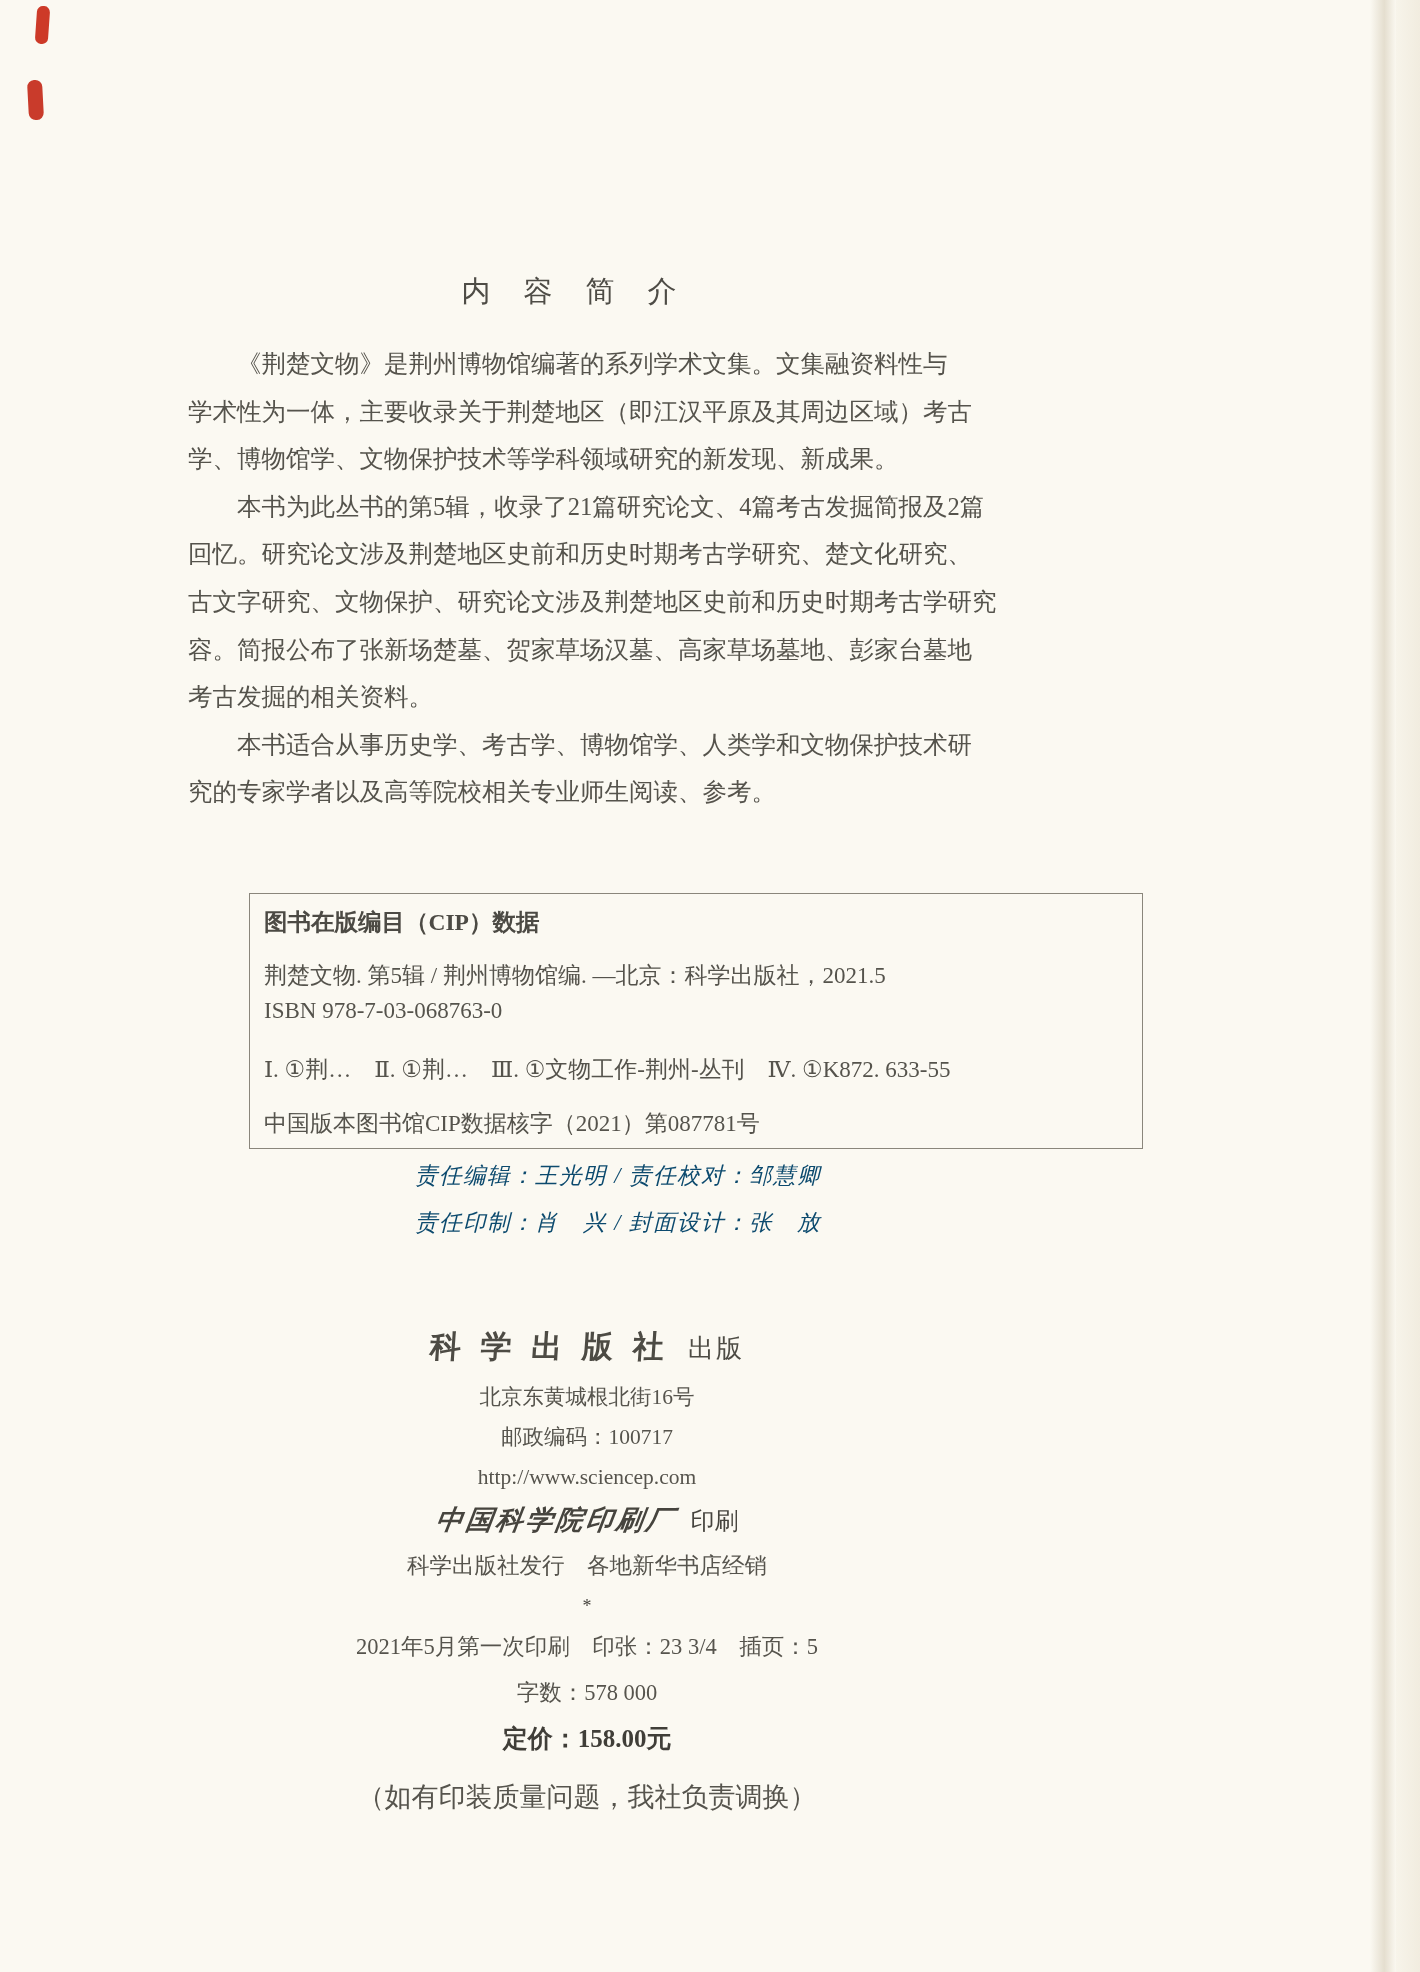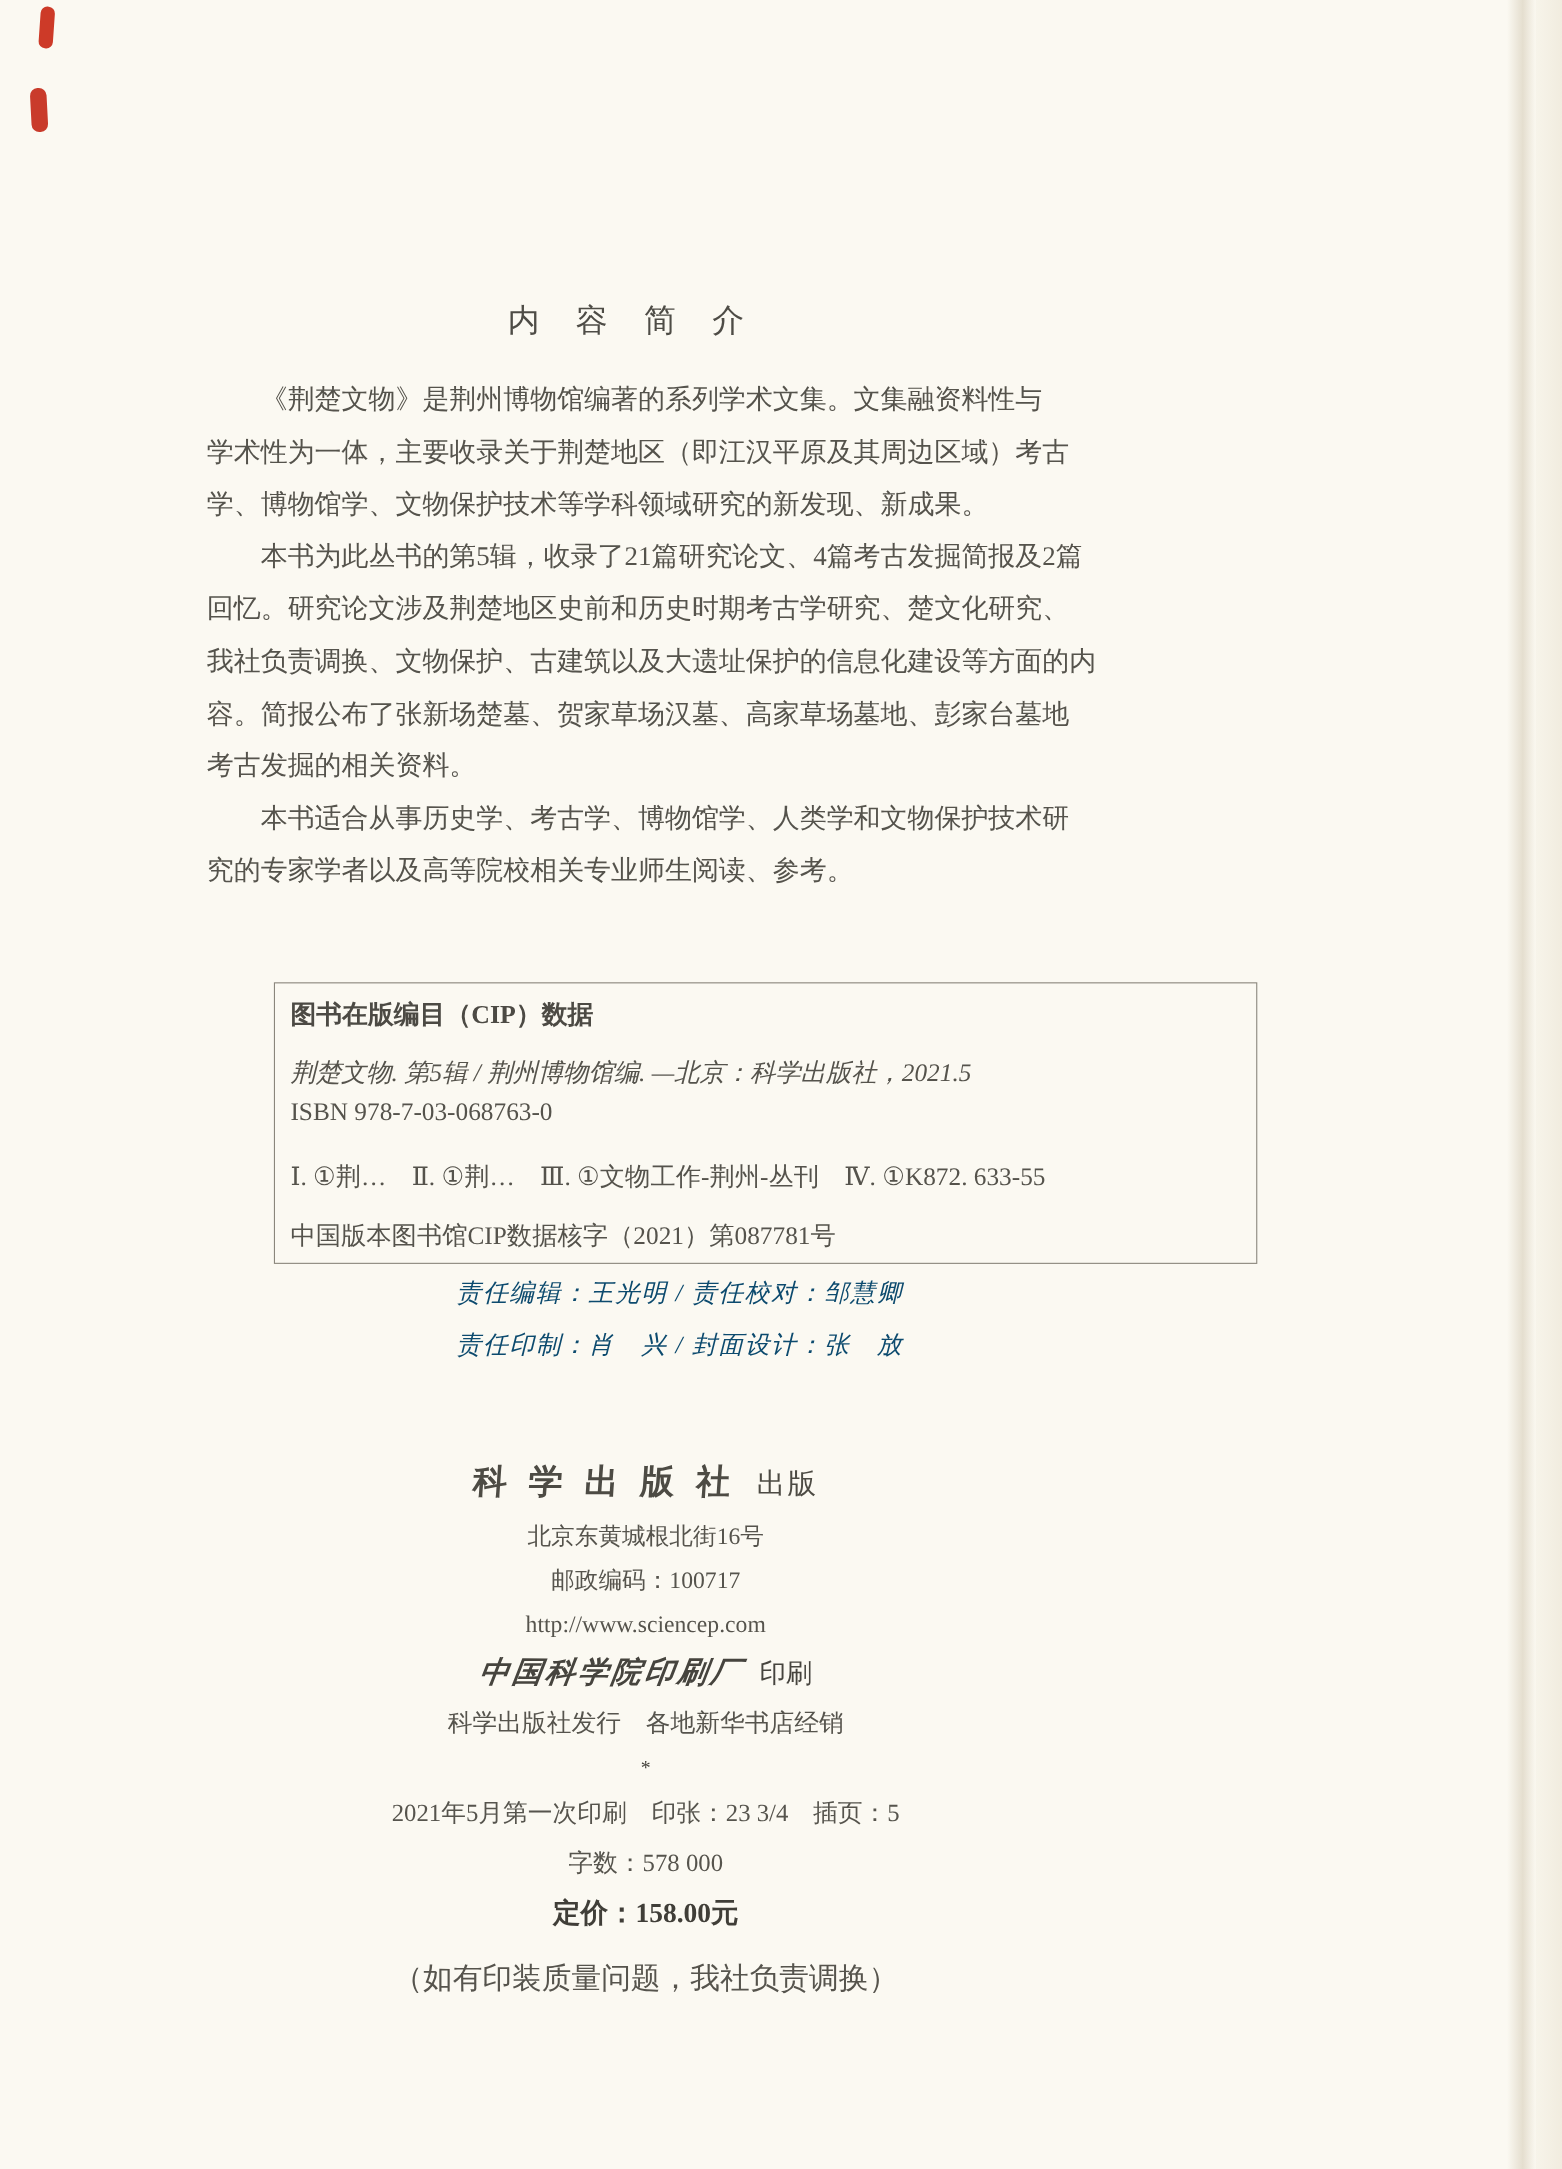--- a/index.html
+++ b/index.html
@@ -38,21 +38,21 @@
 
   .cip-box{
     position:absolute;left:249px;top:893px;width:894px;height:256px;
     border:1px solid #8a867c;
     box-sizing:border-box;
   }
   .cip-box .cip-heading{
     position:absolute;left:14px;top:12px;
     font-weight:bold;font-size:23.5px;color:#4c4a44;
   }
-  .cip-box .cip-line1{position:absolute;left:14px;top:66px;font-size:23px;white-space:nowrap;font-style:italic;}
+  .cip-box .cip-line1{position:absolute;left:14px;top:66px;font-size:23px;white-space:nowrap;}
   .cip-box .cip-isbn{position:absolute;left:14px;top:104px;font-size:23px;}
   .cip-box .cip-class{position:absolute;left:14px;top:160px;font-size:23px;white-space:nowrap;}
   .cip-box .cip-record{position:absolute;left:14px;top:214px;font-size:23px;white-space:nowrap;}
 
   .staff{
     position:absolute;left:415px;top:1152px;
     font-style:italic;font-size:22.5px;line-height:47px;color:#0c4a6e;
     letter-spacing:1.5px;
   }
 
@@ -83,21 +83,21 @@
   <div class="red-mark-2"></div>
 
   <div class="intro-title">内　容　简　介</div>
 
   <div class="intro-body">
     <div class="line indent">《荆楚文物》是荆州博物馆编著的系列学术文集。文集融资料性与</div>
     <div class="line">学术性为一体，主要收录关于荆楚地区（即江汉平原及其周边区域）考古</div>
     <div class="line">学、博物馆学、文物保护技术等学科领域研究的新发现、新成果。</div>
     <div class="line indent">本书为此丛书的第5辑，收录了21篇研究论文、4篇考古发掘简报及2篇</div>
     <div class="line">回忆。研究论文涉及荆楚地区史前和历史时期考古学研究、楚文化研究、</div>
-    <div class="line">我社负责调换、文物保护、古建筑以及大遗址保护的信息化建设等方面的内</div>
+    <div class="line">古文字研究、文物保护、研究论文涉及荆楚地区史前和历史时期考古学研究</div>
     <div class="line">容。简报公布了张新场楚墓、贺家草场汉墓、高家草场墓地、彭家台墓地</div>
     <div class="line">考古发掘的相关资料。</div>
     <div class="line indent">本书适合从事历史学、考古学、博物馆学、人类学和文物保护技术研</div>
     <div class="line">究的专家学者以及高等院校相关专业师生阅读、参考。</div>
   </div>
 
   <div class="cip-box">
     <div class="cip-heading">图书在版编目（CIP）数据</div>
     <div class="cip-line1">荆楚文物. 第5辑 / 荆州博物馆编. —北京：科学出版社，2021.5</div>
     <div class="cip-isbn">ISBN 978-7-03-068763-0</div>

